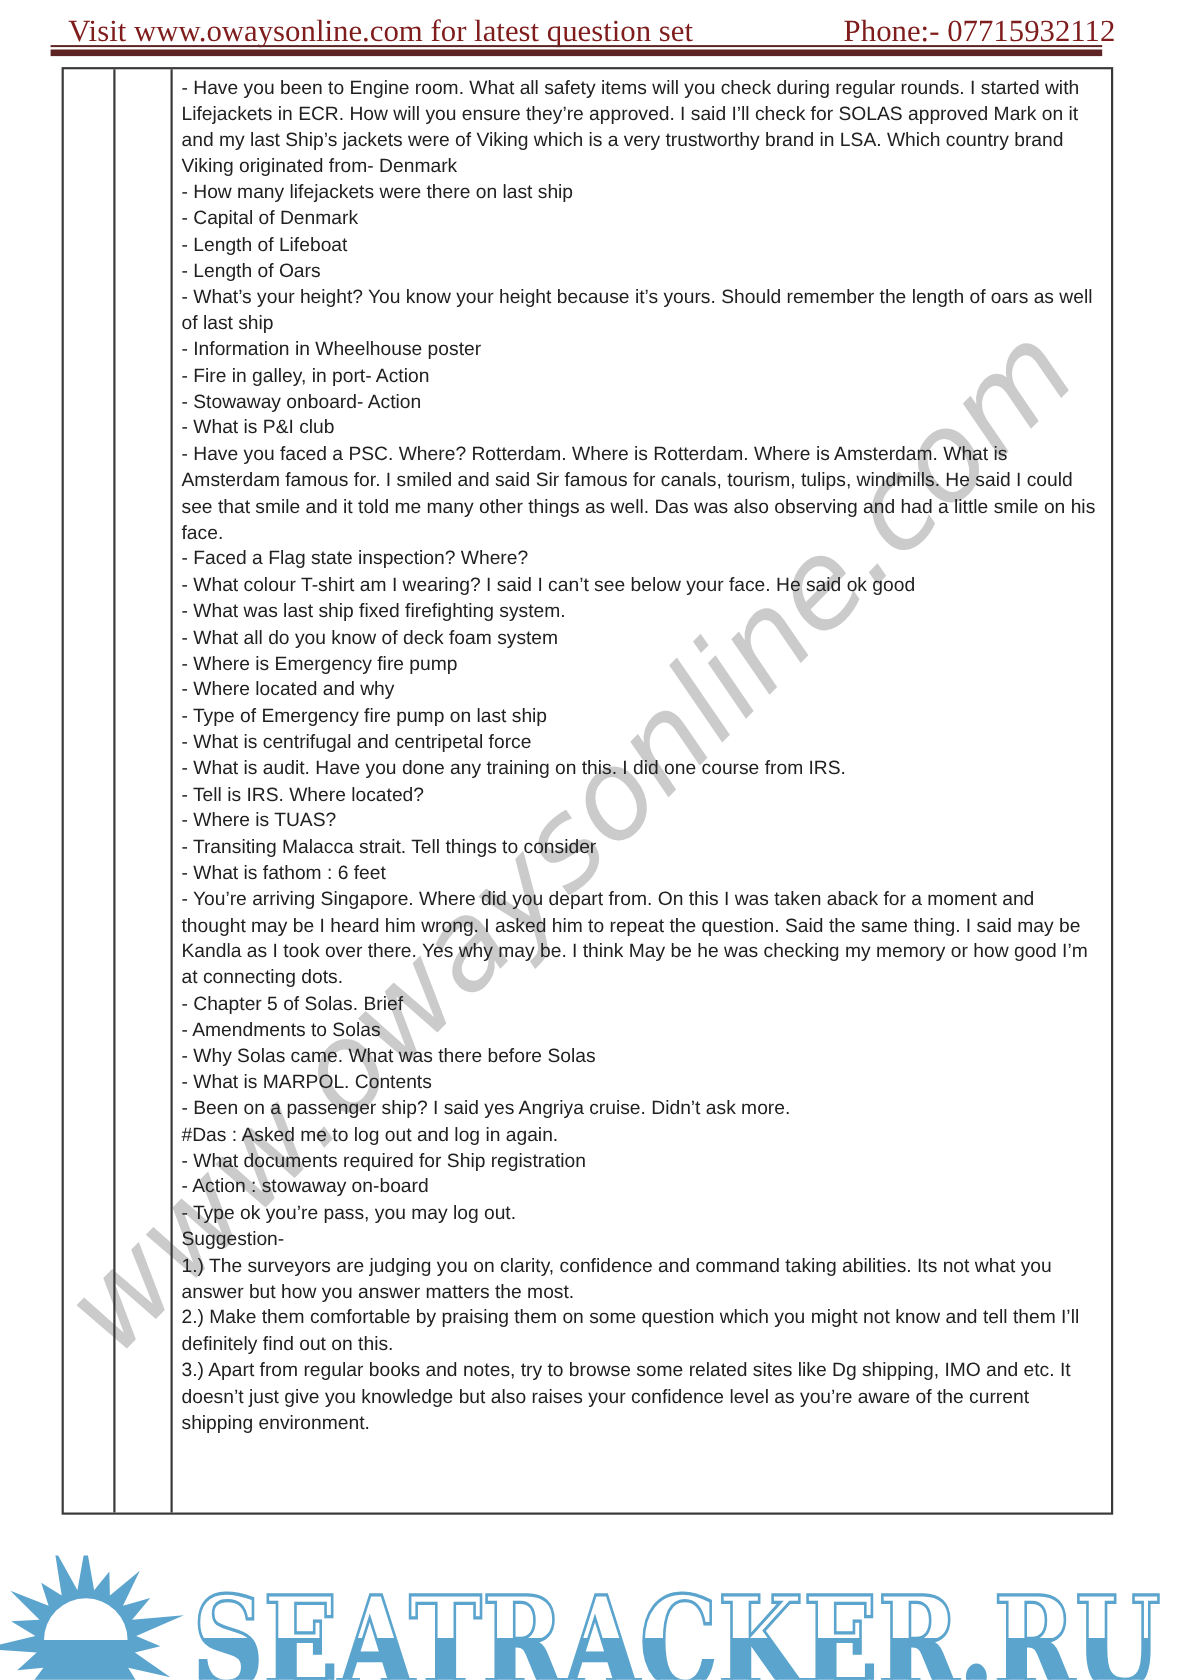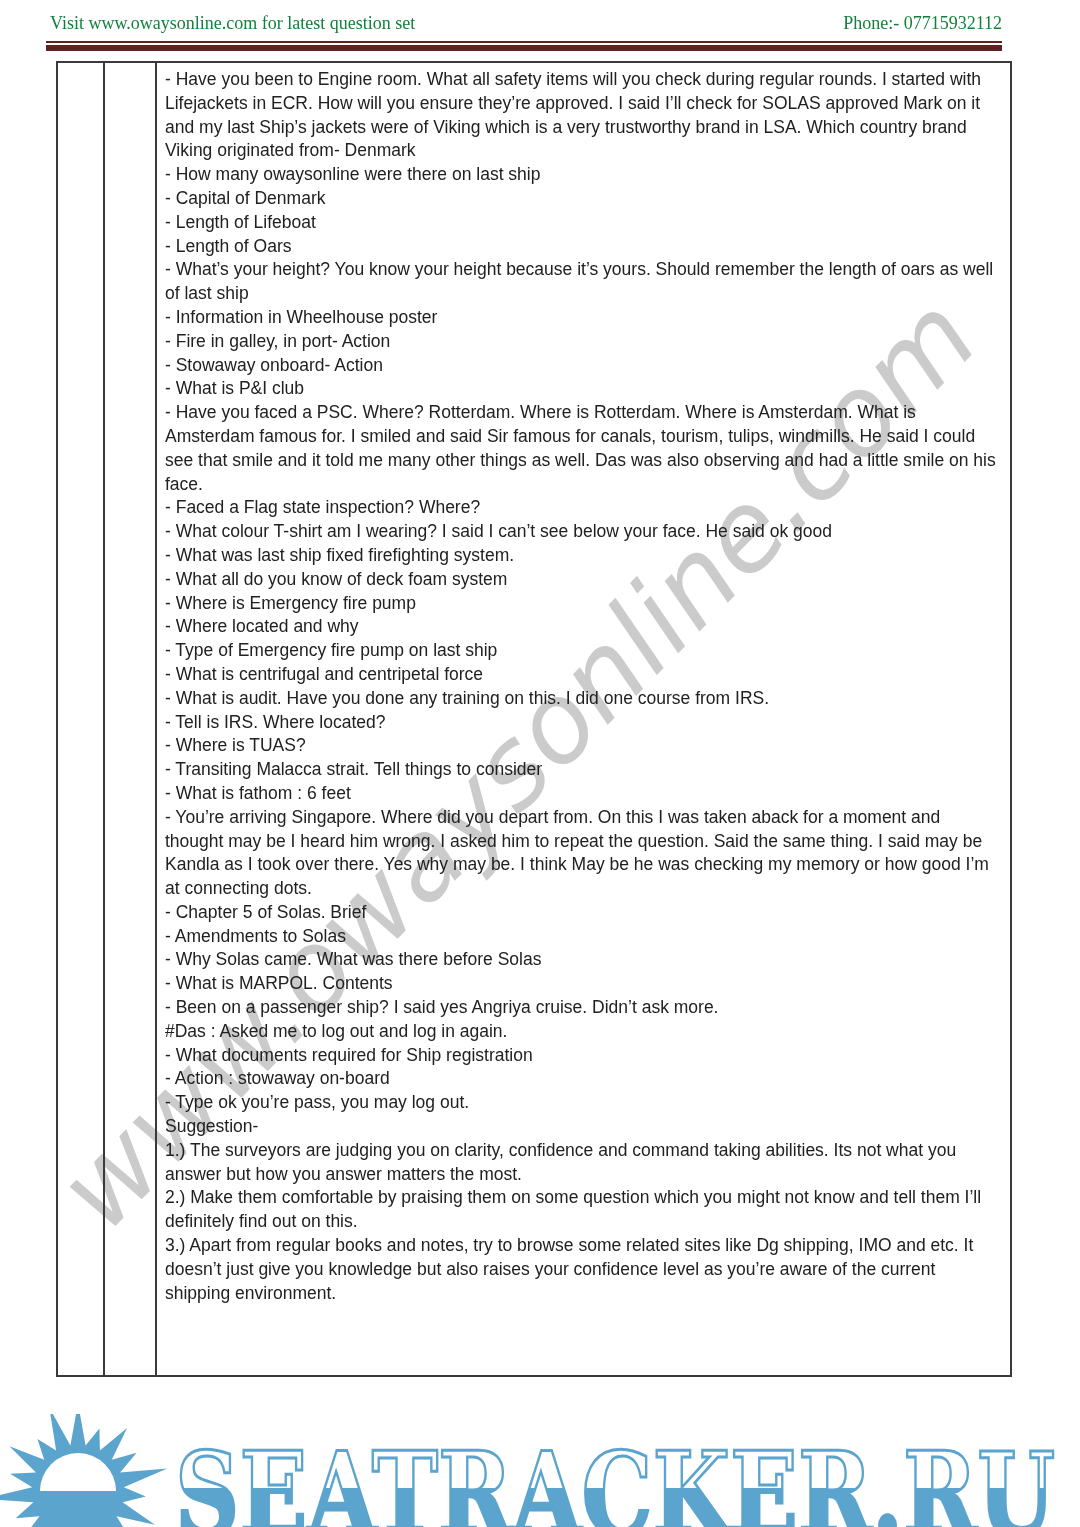--- a/index.html
+++ b/index.html
@@ -1,23 +1,23 @@
 <!DOCTYPE html>
 <html><head>
 <meta charset="utf-8">
 <style>
   html,body{margin:0;padding:0;}
   body{
     width:1080px;height:1527px;position:relative;background:#ffffff;
     font-family:"Liberation Sans",sans-serif;overflow:hidden;
   }
   .header{
-    position:absolute;left:50px;top:13px;width:952px;
+    position:absolute;left:62px;top:13px;width:952px;
     display:flex;justify-content:space-between;align-items:baseline;
-    font-family:"Liberation Serif",serif;font-size:18px;color:#15803d;
+    font-family:"Liberation Serif",serif;font-size:28px;color:#7f1d1d;
     z-index:2;
   }
   .rule{position:absolute;left:46px;top:41px;width:956px;z-index:2;}
   .rule-thin{height:2px;background:#5e2424;}
   .rule-gap{height:2px;background:#ffffff;}
   .rule-thick{height:6px;background:#5e2424;}
   .wm-diag{
     position:absolute;left:-123px;top:688px;width:1280px;height:150px;
     line-height:150px;text-align:center;white-space:nowrap;
     font-family:"DejaVu Sans",sans-serif;font-style:italic;
@@ -56,21 +56,21 @@
     <div class="rule-thick"></div>
   </div>
 
   <div class="wm-diag">www.owaysonline.com</div>
 
   <div class="qtable">
     <div class="col c1"></div>
     <div class="col c2"></div>
     <div class="col c3">
         <div class="qline">- Have you been to Engine room. What all safety items will you check during regular rounds. I started with Lifejackets in ECR. How will you ensure they’re approved. I said I’ll check for SOLAS approved Mark on it and my last Ship’s jackets were of Viking which is a very trustworthy brand in LSA. Which country brand Viking originated from- Denmark</div>
-        <div class="qline">- How many owaysonline were there on last ship</div>
+        <div class="qline">- How many lifejackets were there on last ship</div>
         <div class="qline">- Capital of Denmark</div>
         <div class="qline">- Length of Lifeboat</div>
         <div class="qline">- Length of Oars</div>
         <div class="qline">- What’s your height? You know your height because it’s yours. Should remember the length of oars as well of last ship</div>
         <div class="qline">- Information in Wheelhouse poster</div>
         <div class="qline">- Fire in galley, in port- Action</div>
         <div class="qline">- Stowaway onboard- Action</div>
         <div class="qline">- What is P&amp;I club</div>
         <div class="qline">- Have you faced a PSC. Where? Rotterdam. Where is Rotterdam. Where is Amsterdam. What is Amsterdam famous for. I smiled and said Sir famous for canals, tourism, tulips, windmills. He said I could see that smile and it told me many other things as well. Das was also observing and had a little smile on his face.</div>
         <div class="qline">- Faced a Flag state inspection? Where?</div>

